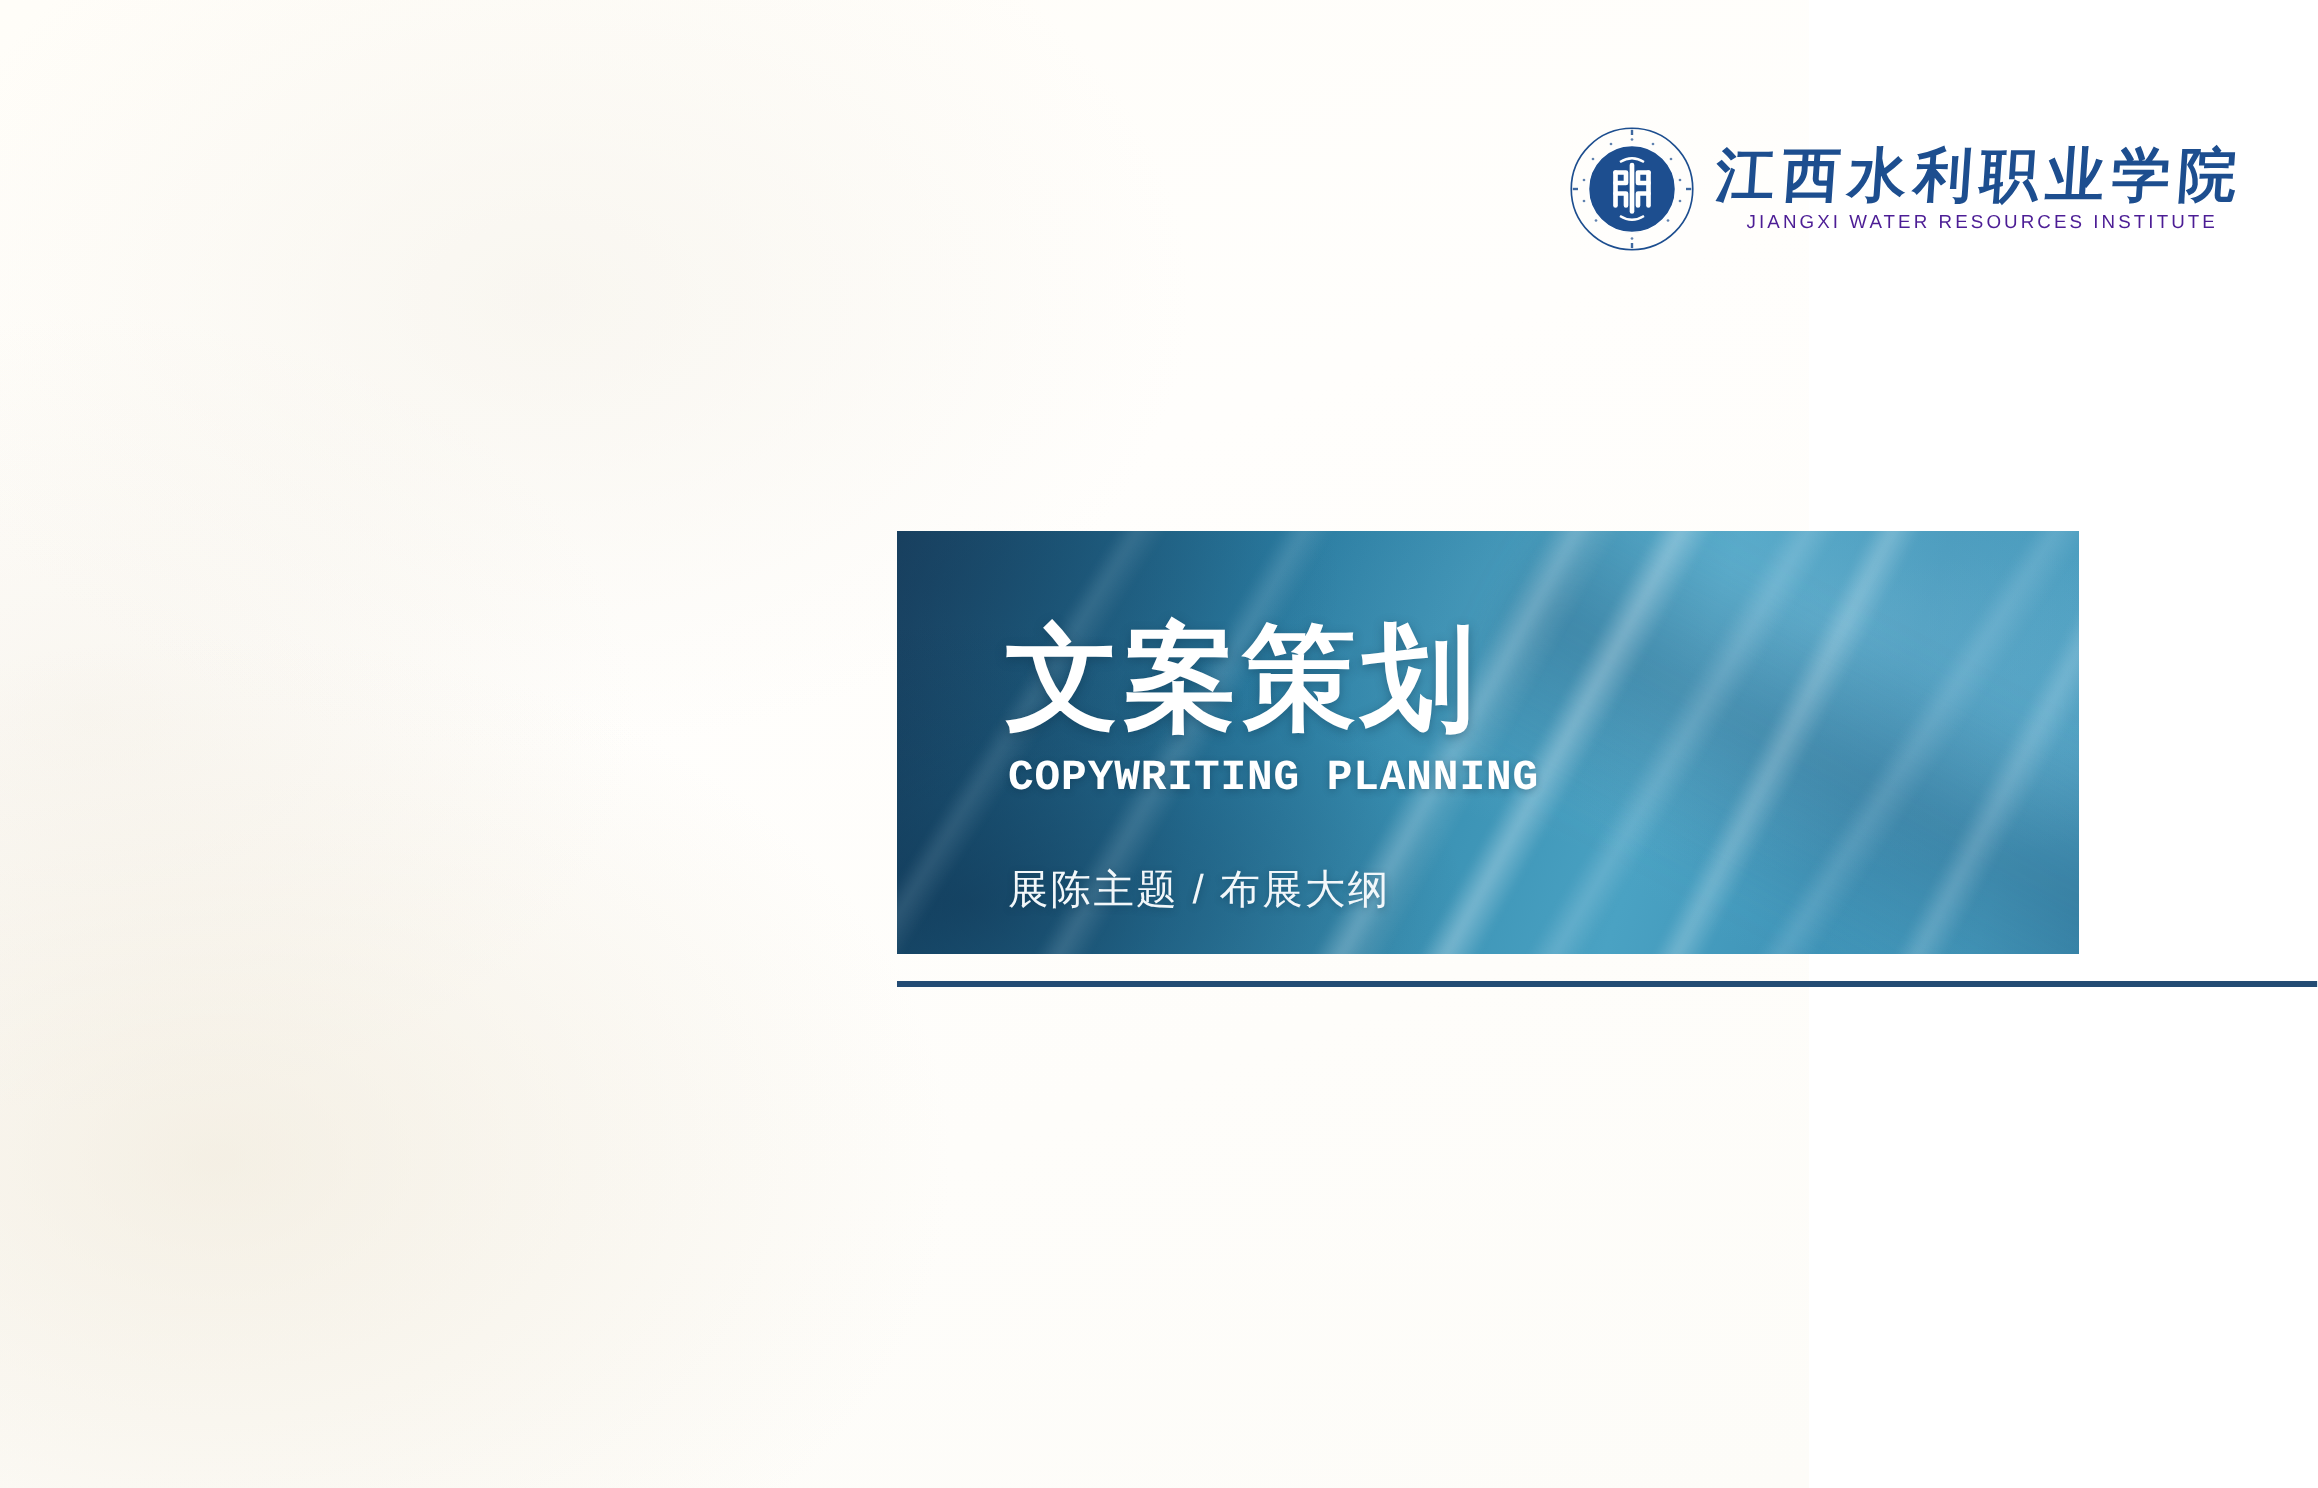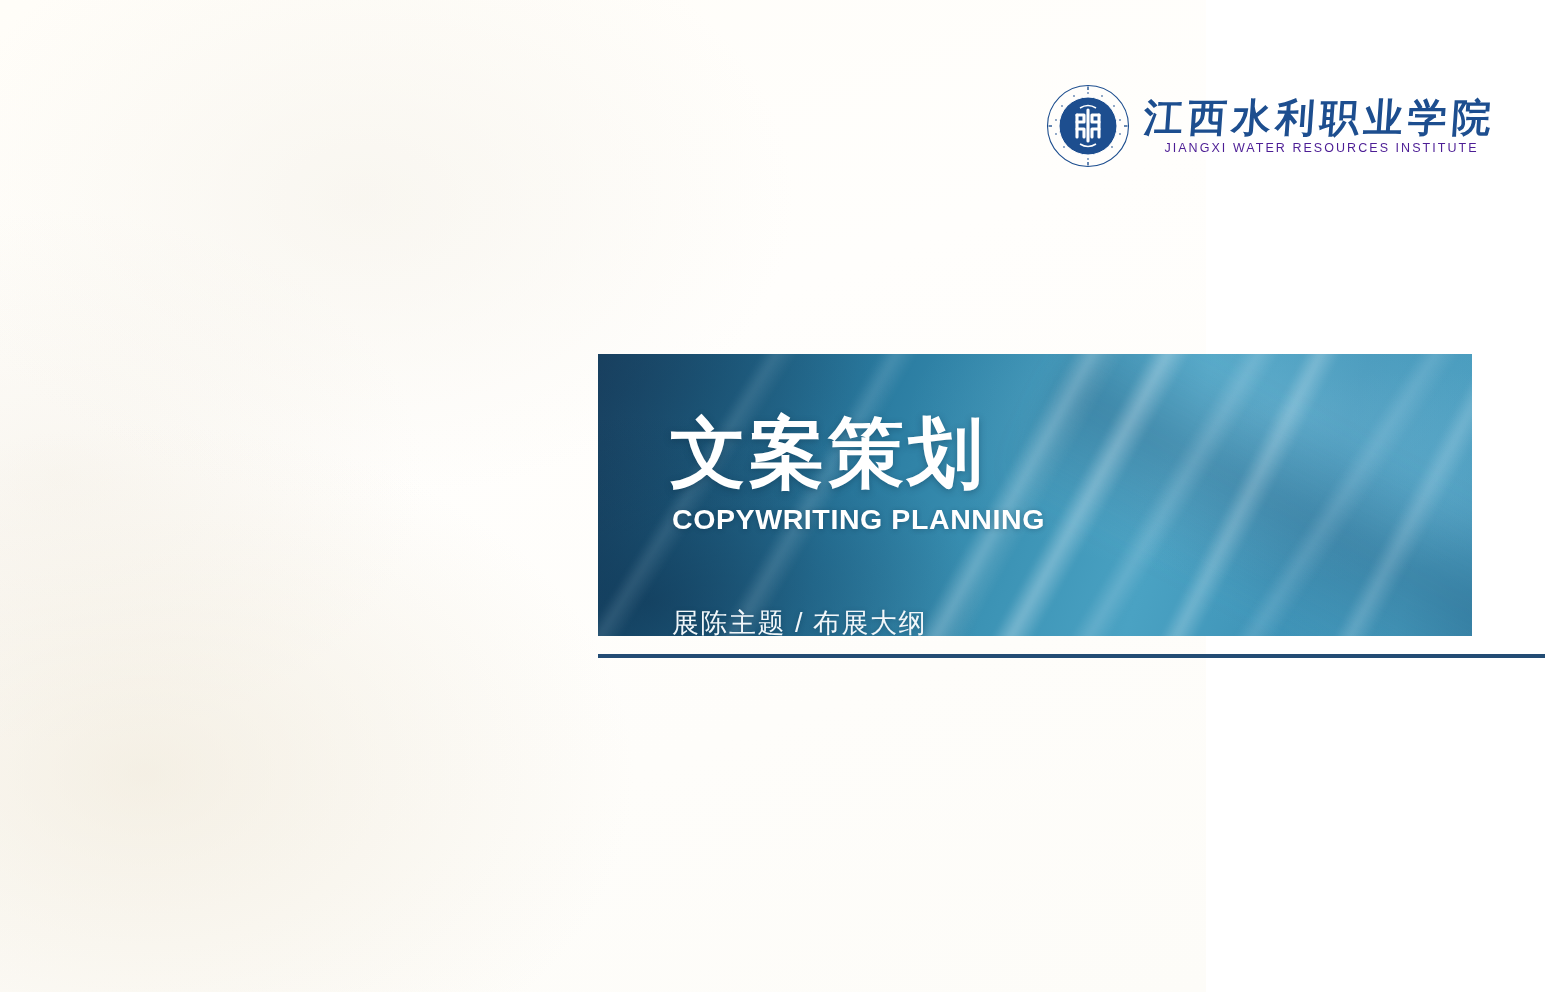--- a/index.html
+++ b/index.html
@@ -230,21 +230,21 @@
     letter-spacing: 2.05px;
     white-space: nowrap;
     padding-left: 3px;
   }
 
   
   .banner {
     position: absolute;
     left: 598px;
     top: 354px;
-    width: 874px;
+    width: 788px;
     height: 282px;
     overflow: hidden;
     background: linear-gradient(108deg,
         #19405f 0%,
         #1d5a7c 13%,
         #2a7ba0 30%,
         #3b92b4 48%,
         #4aa2c3 64%,
         #3e93b7 80%,
         #4298bb 92%,
@@ -303,42 +303,41 @@
     color: #ffffff;
     letter-spacing: 3px;
     line-height: 1;
     white-space: nowrap;
     text-shadow: 0 2px 7px rgba(10,40,64,0.34);
   }
   .title-en {
     position: absolute;
     top: 151px;
     left: 2px;
-    font-family: Liberation Sans, sans-serif;
+    font-family: Liberation Mono, monospace;
     font-size: 28.5px;
     font-weight: 700;
     color: #ffffff;
     letter-spacing: 0.6px;
     line-height: 1;
     white-space: nowrap;
     text-shadow: 0 1px 5px rgba(10,40,64,0.30);
   }
   .subtitle {
     position: absolute;
     top: 226px;
     left: 2px;
     font-family: "Liberation Sans", "DejaVu Sans", sans-serif;
     font-size: 27px;
     font-weight: 400;
     color: #f2f7fa;
     letter-spacing: 1.5px;
     line-height: 1;
     white-space: nowrap;
     text-shadow: 0 1px 5px rgba(10,40,64,0.35);
-    margin-top: 30px;
   }
 
   
   .divider {
     position: absolute;
     left: 598px;
     top: 654px;
     width: 947px;
     height: 4px;
     background: #234c74;

